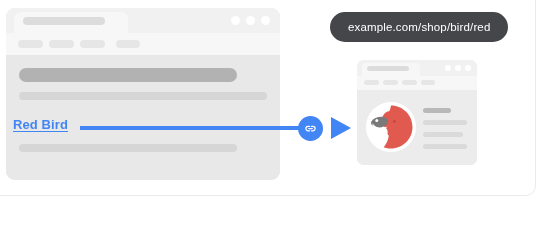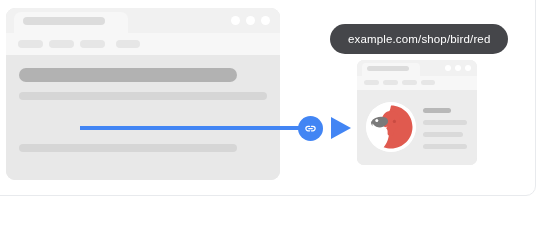--- a/index.html
+++ b/index.html
@@ -151,21 +151,21 @@
     border-top: 11px solid transparent;
     border-bottom: 11px solid transparent;
     border-left: 20px solid #4285f4;
     z-index: 4;
   }
 
   
   .url-pill {
     position: absolute;
     left: 330px;
-    top: 24px;
+    top: 12px;
     padding: 9px 18px;
     background: #45464a;
     border-radius: 99px;
     color: #ffffff;
     font-size: 11.5px;
     letter-spacing: 0.15px;
     white-space: nowrap;
     z-index: 6;
   }
 
@@ -231,20 +231,21 @@
       <span class="toolpill p4"></span>
     </div>
 
     <div class="content">
       <span class="bar heading" style="left:13px; top:13px; width:218px; height:14px;"></span>
       <span class="bar line" style="left:13px; top:37px; width:248px; height:8px;"></span>
       <span class="bar line" style="left:13px; top:89px; width:218px; height:8px;"></span>
     </div>
   </div>
 
+  <a class="link-text" href="#">Red Bird</a>
 
   <div class="connector-line"></div>
 
   <div class="arrow-head"></div>
 
   <div class="link-badge">
     <svg width="15" height="15" viewBox="0 0 24 24" aria-hidden="true">
       <path d="M9.2 12h5.6" stroke="#ffffff" stroke-width="2" stroke-linecap="round" fill="none"></path>
       <path d="M10.5 8.4H8.2a3.6 3.6 0 0 0 0 7.2h2.3" stroke="#ffffff" stroke-width="2" stroke-linecap="round" fill="none"></path>
       <path d="M13.5 8.4h2.3a3.6 3.6 0 0 1 0 7.2h-2.3" stroke="#ffffff" stroke-width="2" stroke-linecap="round" fill="none"></path>

